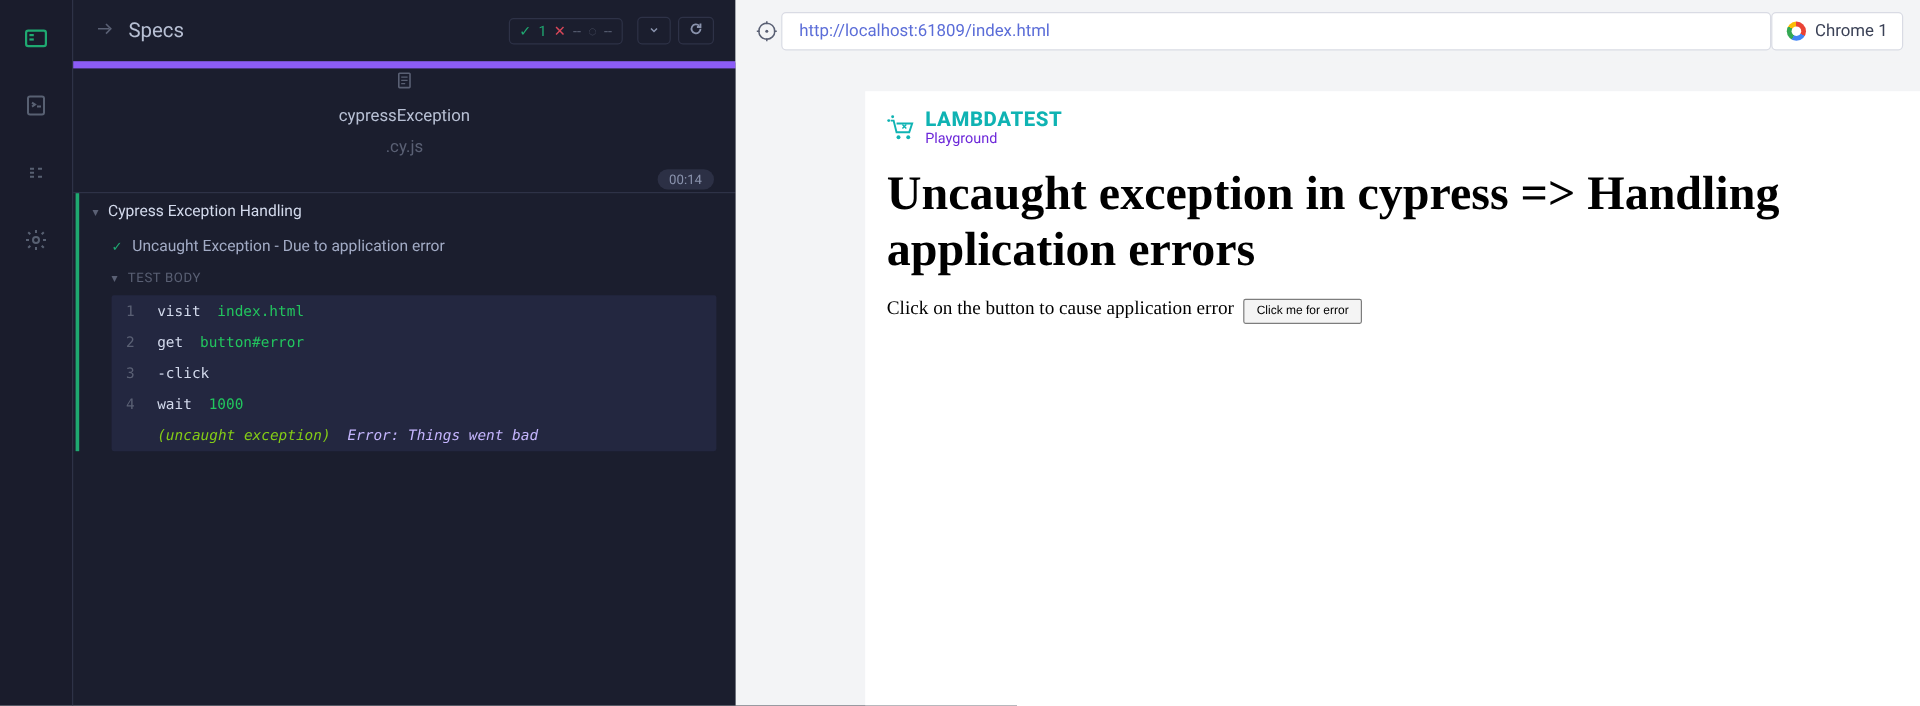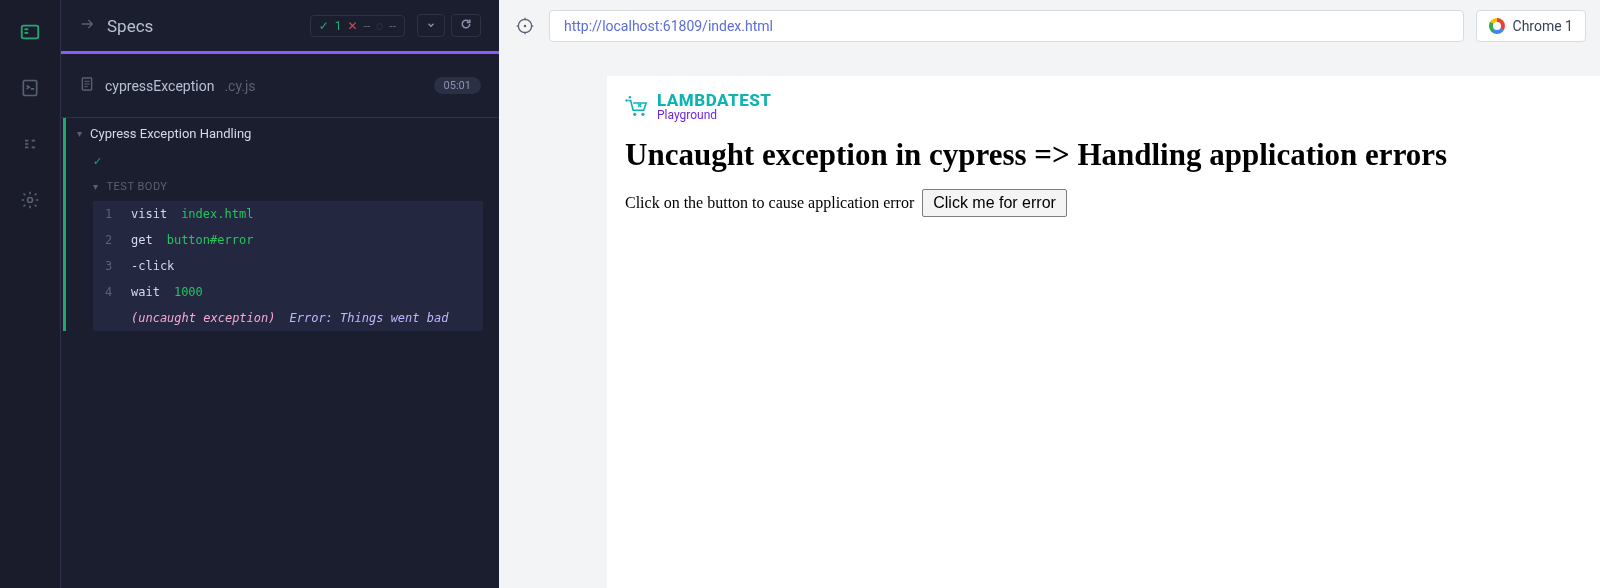--- a/index.html
+++ b/index.html
@@ -24,21 +24,21 @@
   width: 24px;
   height: 24px;
   display: flex;
   align-items: center;
   justify-content: center;
   color: #586072;
   cursor: pointer;
 }
 .rail-icon.active { color: #1fa971; }
 .specs-panel {
-  width: 439px;
+  width: 553px;
   background: #1b1e2e;
   display: flex;
   flex-direction: column;
   border-left: 1px solid #2e3247;
 }
 .specs-header {
   display: flex;
   align-items: center;
   padding: 14px 18px;
   gap: 12px;
@@ -70,26 +70,27 @@
   background: #1b1e2e;
   color: #8a93ad;
   border-radius: 4px;
   padding: 3px 8px;
   font-size: 12px;
   cursor: pointer;
 }
 .spec-file-row {
   display: flex;
   align-items: center;
-  padding: 22px 18px;
+  padding: 2px 18px;
   gap: 10px;
   color: #b8c0d4;
   font-size: 14px;
-  border-top: 3px solid #8b5cf6;
+  border-top: 6px solid #8b5cf6;
   border-bottom: 1px solid #2e3247;
+  flex-direction: column;
 }
 .file-icon { color: #5a6074; }
 .file-ext { color: #5a6074; }
 .duration-badge {
   background: #2c3045;
   color: #8a93ad;
   font-size: 11px;
   padding: 2px 10px;
   border-radius: 10px;
   margin-left: auto;
@@ -148,33 +149,33 @@
 }
 .cmd-num { color: #5a6074; width: 12px; }
 .cmd-name { color: #d3daec; font-weight: 500; }
 .cmd-arg { color: #22c55e; }
 .cmd-exception {
   color: #8a93ad;
   font-style: italic;
   display: flex;
   gap: 14px;
 }
-.cmd-exception .err-label { color: #f9a8d4; }
+.cmd-exception .err-label { color: #84cc16; }
 .cmd-exception .err-msg { color: #c4b5fd; }
 .aut-panel {
   flex: 1;
   background: #f3f4f6;
   display: flex;
   flex-direction: column;
 }
 .url-bar {
   display: flex;
   align-items: center;
   padding: 10px 14px;
-  gap: 12px;
+  gap: 0;
   background: #f3f4f6;
 }
 .target-icon {
   width: 24px;
   height: 24px;
   color: #5a6074;
   display: flex;
   align-items: center;
   justify-content: center;
 }
@@ -220,34 +221,34 @@
 .lt-logo {
   display:flex; align-items:center; gap:6px;
   margin-bottom: 16px;
 }
 .lt-cart { width: 26px; height: 26px; }
 .lt-text { display:flex; flex-direction:column; line-height:1; }
 .lt-name { color:#0fb3b3; font-weight:800; font-size:17px; letter-spacing:0.5px; }
 .lt-sub { color:#6d28d9; font-size:12px; }
 .page-heading {
   font-family: "Times New Roman", serif;
-  font-size: 31px;
+  font-size: 40px;
   font-weight: 700;
   color: #000;
   margin: 12px 0 16px 0;
 }
 .page-text {
   font-family: "Times New Roman", serif;
   font-size: 16px;
   color: #000;
   margin-top: 47px;
 }
 .error-btn {
   font-family: Arial, sans-serif;
-  font-size: 16px;
+  font-size: 10px;
   padding: 4px 10px;
   background: #f4f4f4;
   border: 1px solid #7d7d7d;
   border-radius: 2px;
   cursor: pointer;
   margin-left: 4px;
 }
 </style>
 </head>
 <body>
@@ -311,31 +312,32 @@
 
   <div class="spec-file-row">
     <span class="file-icon">
       <svg width="16" height="16" viewBox="0 0 24 24" fill="none">
           <rect x="5" y="3" width="14" height="18" rx="1" stroke="currentColor" stroke-width="2"></rect>
           <path d="M8 8h8M8 12h8M8 16h5" stroke="currentColor" stroke-width="1.5"></path>
         </svg>
     </span>
     <span>cypressException</span>
       <span class="file-ext">.cy.js</span>
-    <span class="duration-badge">05:01</span>
+    <span class="duration-badge">00:14</span>
   </div>
 
   <div class="test-tree">
     <div class="green-bar"></div>
     <div class="suite-row">
       <span class="chevron">▾</span>
       <span>Cypress Exception Handling</span>
     </div>
     <div class="test-row">
       <span class="check-icon">✓</span>
+      <span>Uncaught Exception - Due to application error</span>
     </div>
     <div class="test-body-header">
       <span class="chevron">▾</span>
       <span>TEST BODY</span>
     </div>
     <div class="commands" id="cmd-list">
 
     <div class="cmd-row">
           <span class="cmd-num">1</span>
           <span class="cmd-name">visit</span>

